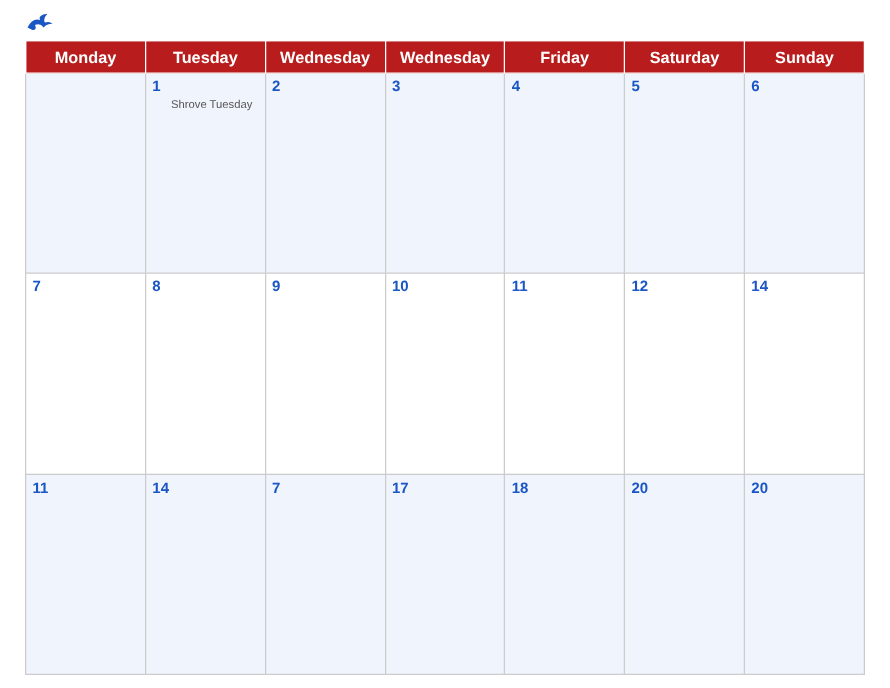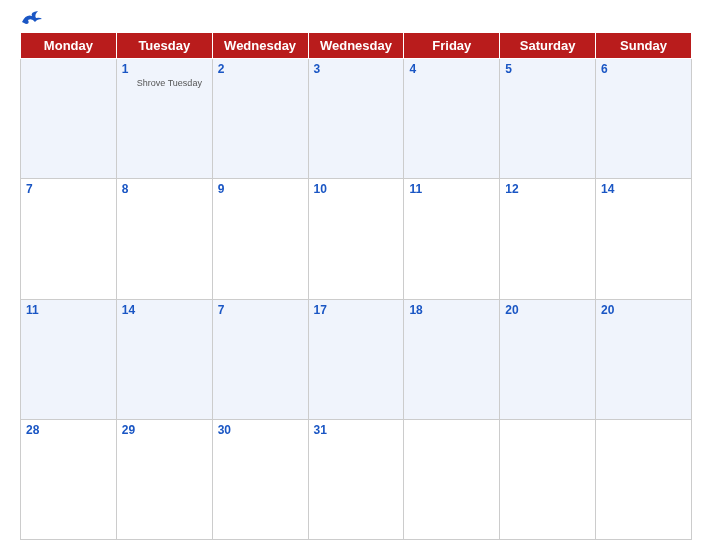--- a/index.html
+++ b/index.html
@@ -213,31 +213,14 @@
         <td>
           <span class="day-num">18</span>
         </td>
         <td>
           <span class="day-num">20</span>
         </td>
         <td>
           <span class="day-num">20</span>
         </td>
       </tr>
-      <tr>
-        <td>
-          <span class="day-num">28</span>
-        </td>
-        <td>
-          <span class="day-num">29</span>
-        </td>
-        <td>
-          <span class="day-num">30</span>
-        </td>
-        <td>
-          <span class="day-num">31</span>
-        </td>
-        <td></td>
-        <td></td>
-        <td></td>
-      </tr>
     </tbody>
 </table>
 
 </body></html>

